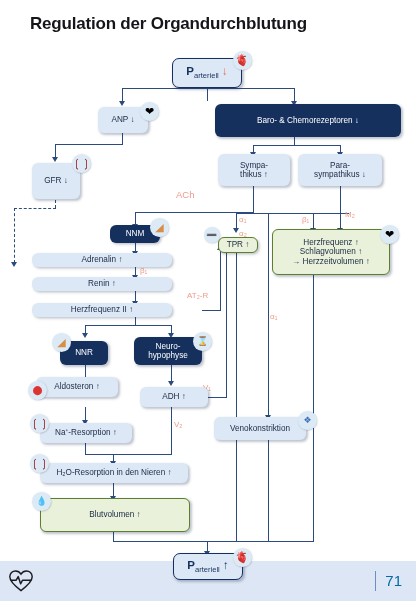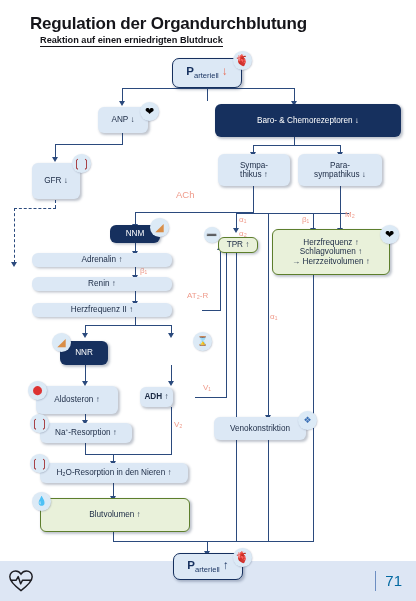--- a/index.html
+++ b/index.html
@@ -108,21 +108,20 @@
     padding-left:9px; border-left:1.6px solid #6d8ec2;
     line-height:20px;
   }
 </style>
 </head>
 <body>
 
 <div id="stage">
 
   <div class="page-title">Regulation der Organdurchblutung</div>
-  <div class="subtitle">Reaktion auf einen erniedrigten Blutdruck</div>
 
   <div class="ln lnv" style="left:207px; top:88px; height:13px;"></div>
   <div class="ln lnh" style="left:122px; top:88px; width:172px;"></div>
   <div class="ln lnv" style="left:122px; top:88px; height:14px;"></div>
   <div class="ah" style="left:119.2px; top:101px;"></div>
   <div class="ln lnv" style="left:294px; top:88px; height:14px;"></div>
   <div class="ah" style="left:291.2px; top:101px;"></div>
 
   <div class="ln lnv" style="left:122px; top:133px; height:12px;"></div>
   <div class="ln lnh" style="left:55px; top:144px; width:68px;"></div>
@@ -301,32 +300,36 @@
     <span>Herzfrequenz II ↑</span>
   </div>
 
   <div class="node n-dark" style="left:60px; top:341px; width:48px; height:24px;">
     <span>NNR</span>
   </div>
   <div class="badge" style="left:52px; top:333px;">
     <span style="color:#d98e48;">◢</span>
   </div>
 
+  <div class="node n-dark" style="left:134px; top:337px; width:68px; height:28px; white-space:pre-line;">
+    <span>Neuro-
+hypophyse</span>
+  </div>
   <div class="badge" style="left:193px; top:332px;">
     <span style="font-size:9px;">⌛</span>
   </div>
 
-  <div class="node n-light" style="left:36px; top:386px; width:82px; height:28px;">
+  <div class="node n-light" style="left:36px; top:377px; width:82px; height:20px;">
     <span>Aldosteron ↑</span>
   </div>
   <div class="badge" style="left:28px; top:381px;">
     <span style="font-size:9px; color:#d33;">⬤</span>
   </div>
 
-  <div class="node n-light" style="left:140px; top:387px; width:33px; height:20px;font-weight:bold;">
+  <div class="node n-light" style="left:140px; top:387px; width:68px; height:20px;">
     <span>ADH ↑</span>
   </div>
 
   <div class="node n-light" style="left:40px; top:423px; width:92px; height:20px;">
     <span>Na⁺-Resorption ↑</span>
   </div>
   <div class="badge" style="left:30px; top:414px;">
     <span style="color:#9b1f22;">❲❳</span>
   </div>
 

